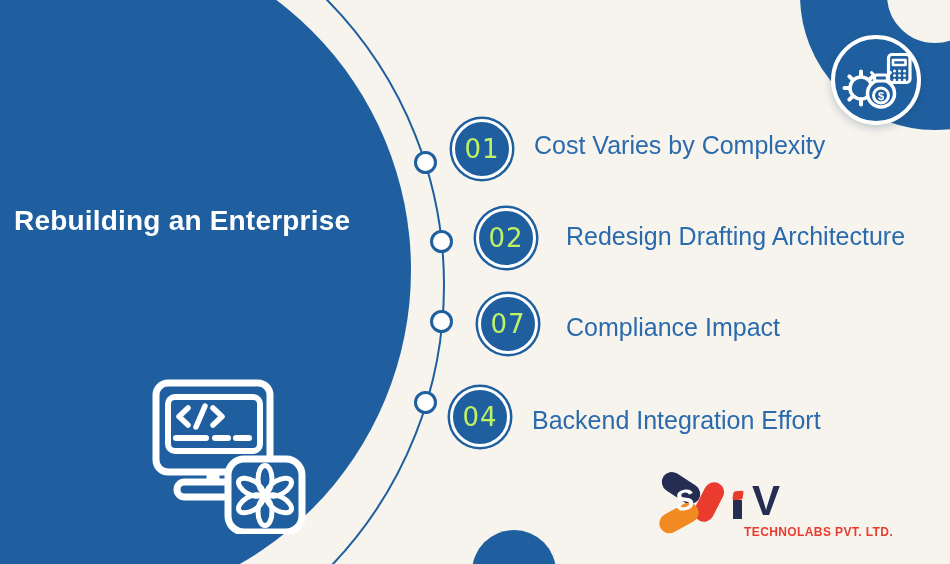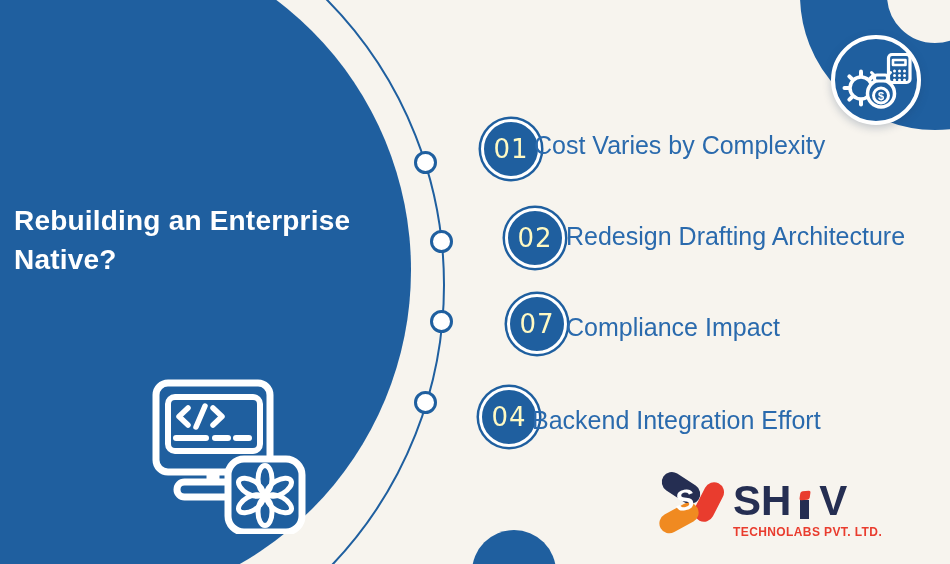--- a/index.html
+++ b/index.html
@@ -38,22 +38,22 @@
   .title{
     position:absolute;left:14px;top:201px;width:400px;
     color:#fff;font-weight:bold;font-size:28px;line-height:39px;letter-spacing:.2px;
   }
   
   .step-circle{
     position:absolute;width:54px;height:54px;border-radius:50%;
     background:var(--primary-blue);border:3px solid #fff;
     box-shadow:0 0 0 2.5px var(--primary-blue);
     display:flex;align-items:center;justify-content:center;
-    color:#fef9c3;font-family:"DejaVu Sans",sans-serif;
-    font-size:26px;font-weight:normal;letter-spacing:1px;box-sizing:content-box;margin-left:29px;
+    color:#bef264;font-family:"DejaVu Sans",sans-serif;
+    font-size:26px;font-weight:normal;letter-spacing:1px;box-sizing:content-box;
   }
   .step-label{
     position:absolute;color:var(--label-blue);font-size:25px;white-space:nowrap;
   }
   .s1 .step-circle{left:452px;top:119px}
   .s1 .step-label{left:534px;top:131px}
   .s2 .step-circle{left:476px;top:208px}
   .s2 .step-label{left:566px;top:222px}
   .s3 .step-circle{left:478px;top:294px}
   .s3 .step-label{left:566px;top:313px}
@@ -89,41 +89,40 @@
   }
   .logo-name{
     position:absolute;left:78px;top:6px;display:flex;align-items:flex-end;gap:9px;
     color:var(--logo-navy);font-weight:bold;font-size:42px;line-height:1;
   }
   .logo-name span{display:block;}
   .logo-i{display:flex;flex-direction:column;align-items:center;justify-content:flex-end;height:31px;gap:3px;}
   .logo-i .dot{width:10px;height:9px;background:var(--logo-red);border-radius:2px;transform:skew(-14deg) rotate(-6deg);}
   .logo-i .stem{width:9px;height:19px;background:var(--logo-navy);}
   .logo-tagline{
-    position:absolute;left:78px;top:51px;color:var(--logo-red);
+    position:absolute;left:89px;top:51px;color:var(--logo-red);
     font-weight:bold;font-size:12px;letter-spacing:.4px;white-space:nowrap;text-align:center;
   }
 </style>
 </head>
 <body>
 
 <div class="canvas">
 
   <div class="big-circle"></div>
   <div class="arc-ring"></div>
   <div class="node n1"></div>
   <div class="node n2"></div>
   <div class="node n3"></div>
   <div class="node n4"></div>
   <div class="corner-donut"></div>
   <div class="bottom-dome"></div>
 
   <div class="title">
     <div>Rebuilding an Enterprise</div>
-    <div>Native?</div>
   </div>
 
   <div class="step s1">
     <div class="step-circle">01</div>
     <div class="step-label">Cost Varies by Complexity</div>
   </div>
   <div class="step s2">
     <div class="step-circle">02</div>
     <div class="step-label">Redesign Drafting Architecture</div>
   </div>
@@ -210,21 +209,20 @@
   </div>
 
   <div class="logo">
     <div class="logo-mark">
       <div class="pill navy"></div>
       <div class="pill red"></div>
       <div class="pill orange"></div>
       <div class="mark-letter">S</div>
     </div>
     <div class="logo-name">
-      <span>SH</span>
       <span class="logo-i">
         <span class="dot"></span>
         <span class="stem"></span>
       </span>
       <span>V</span>
     </div>
     <div class="logo-tagline">TECHNOLABS PVT. LTD.</div>
   </div>
 
 </div>

